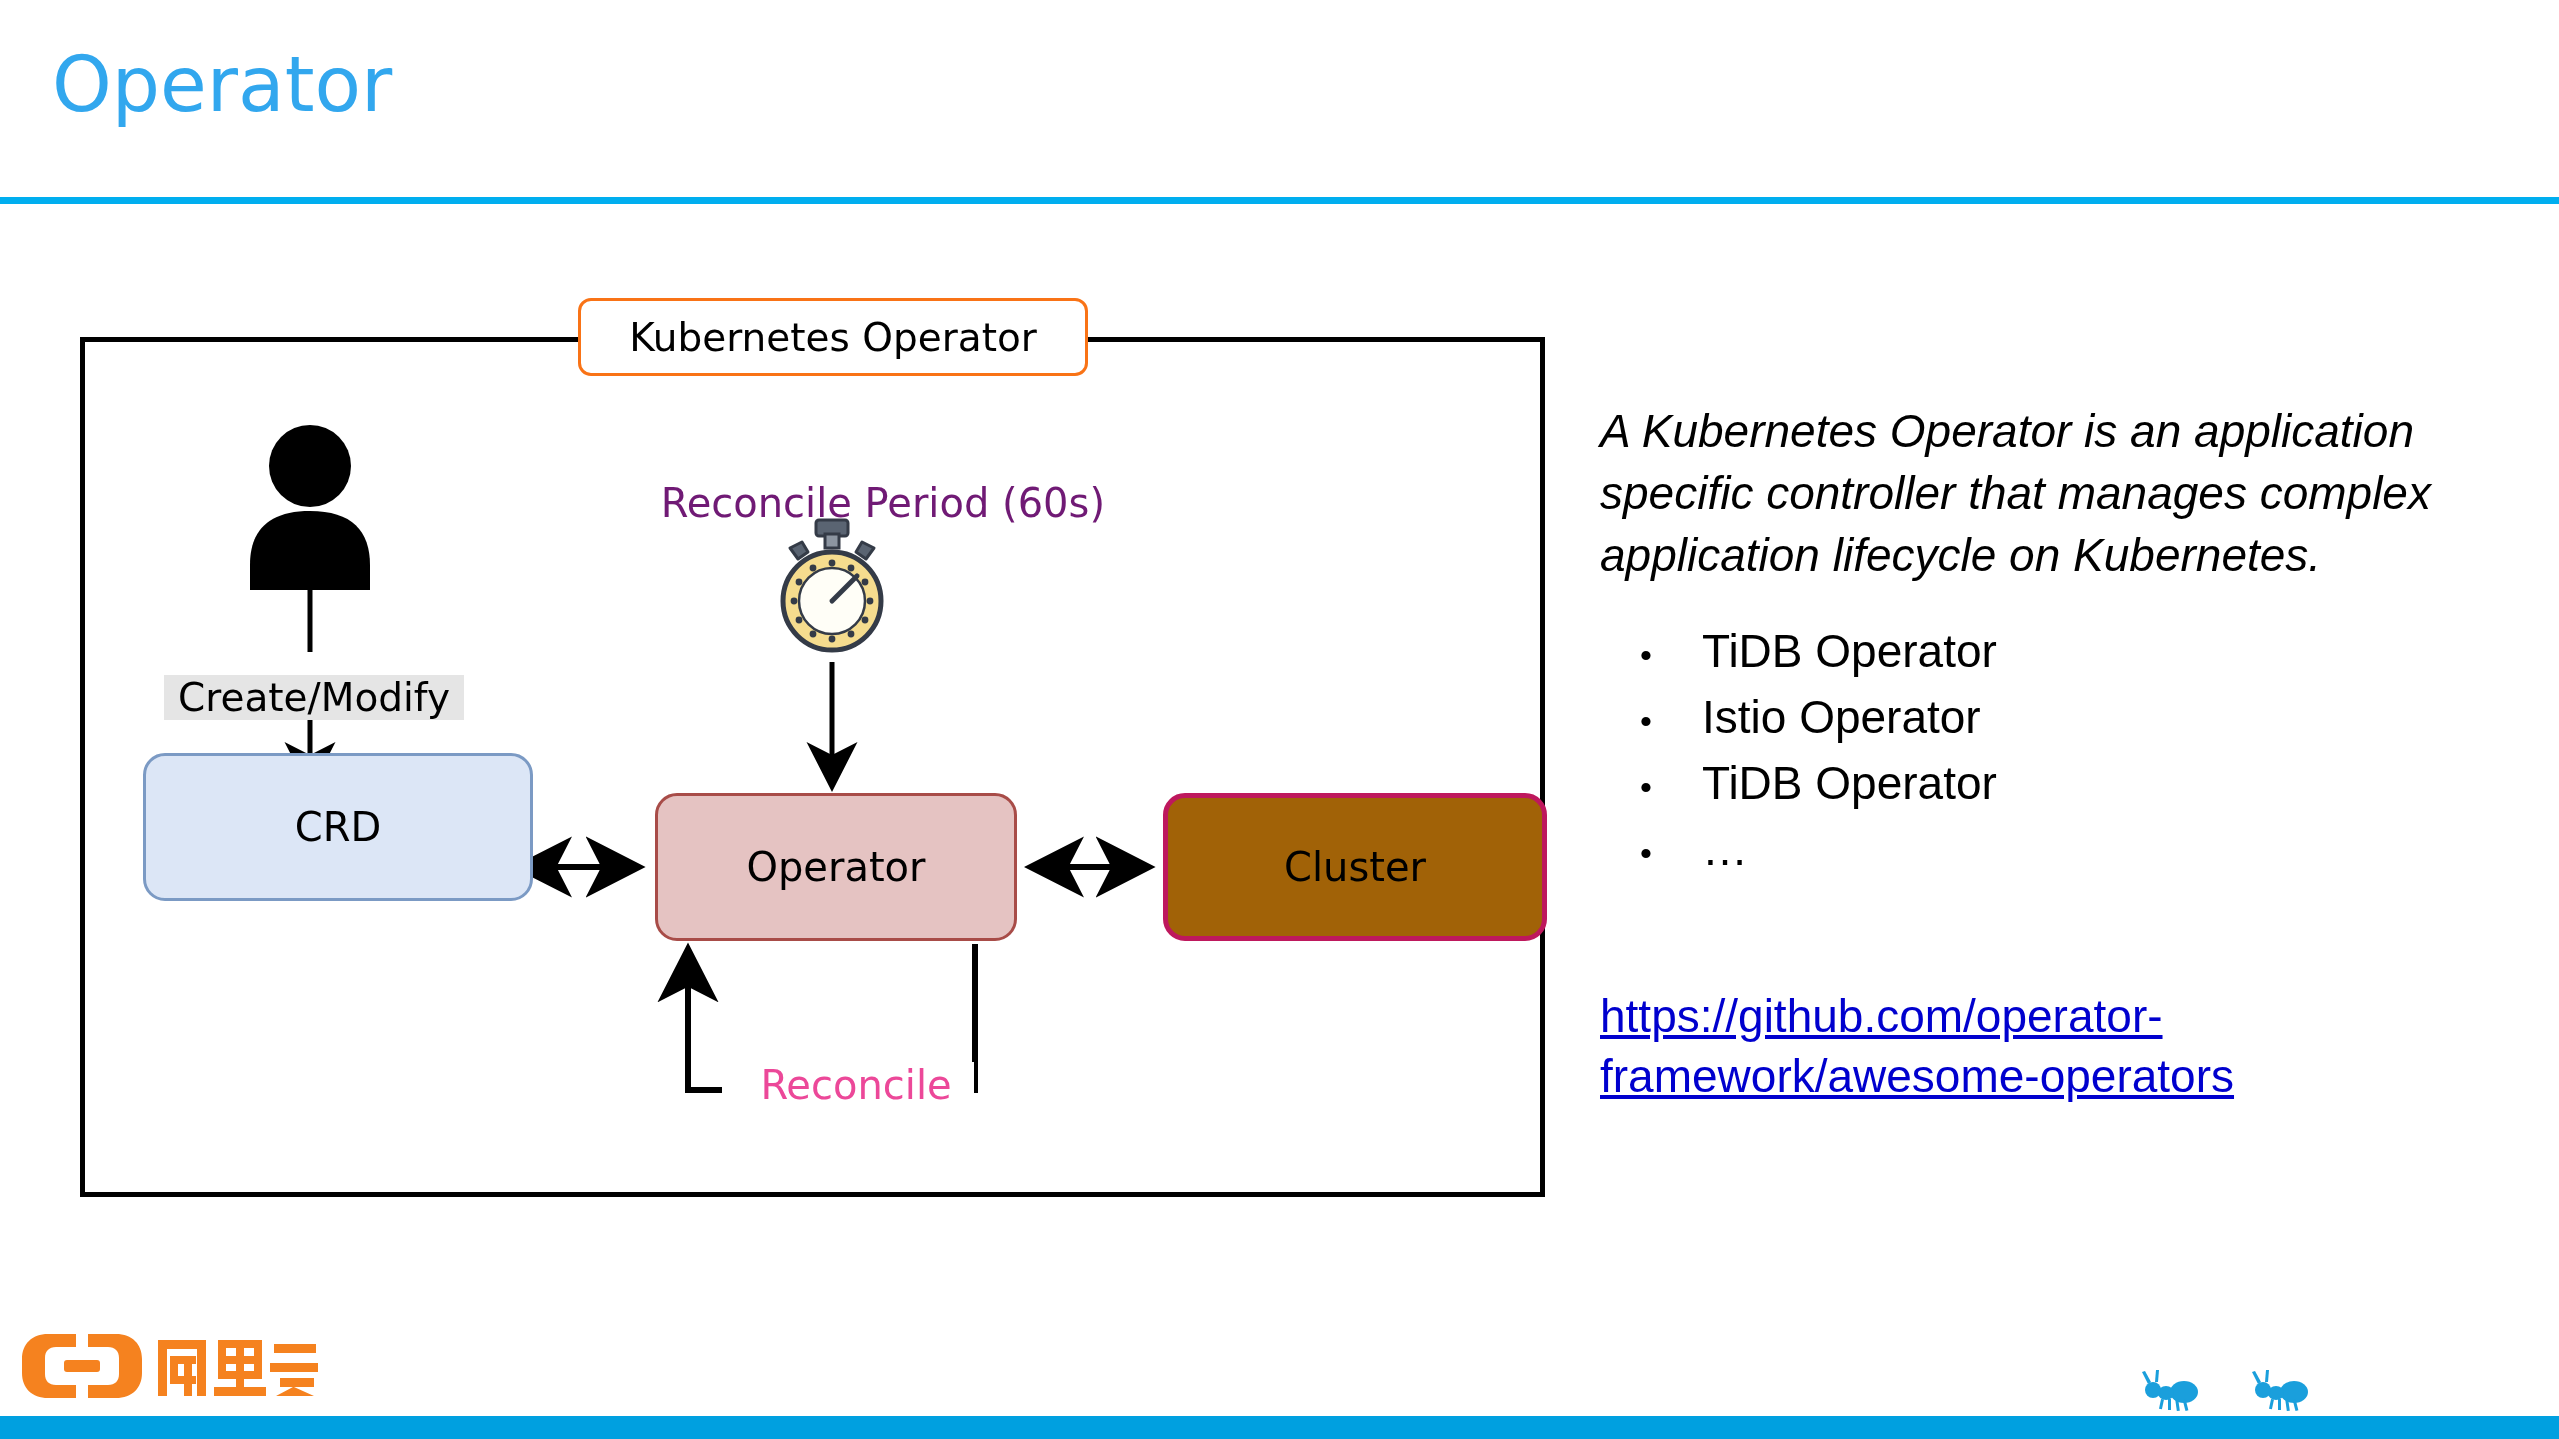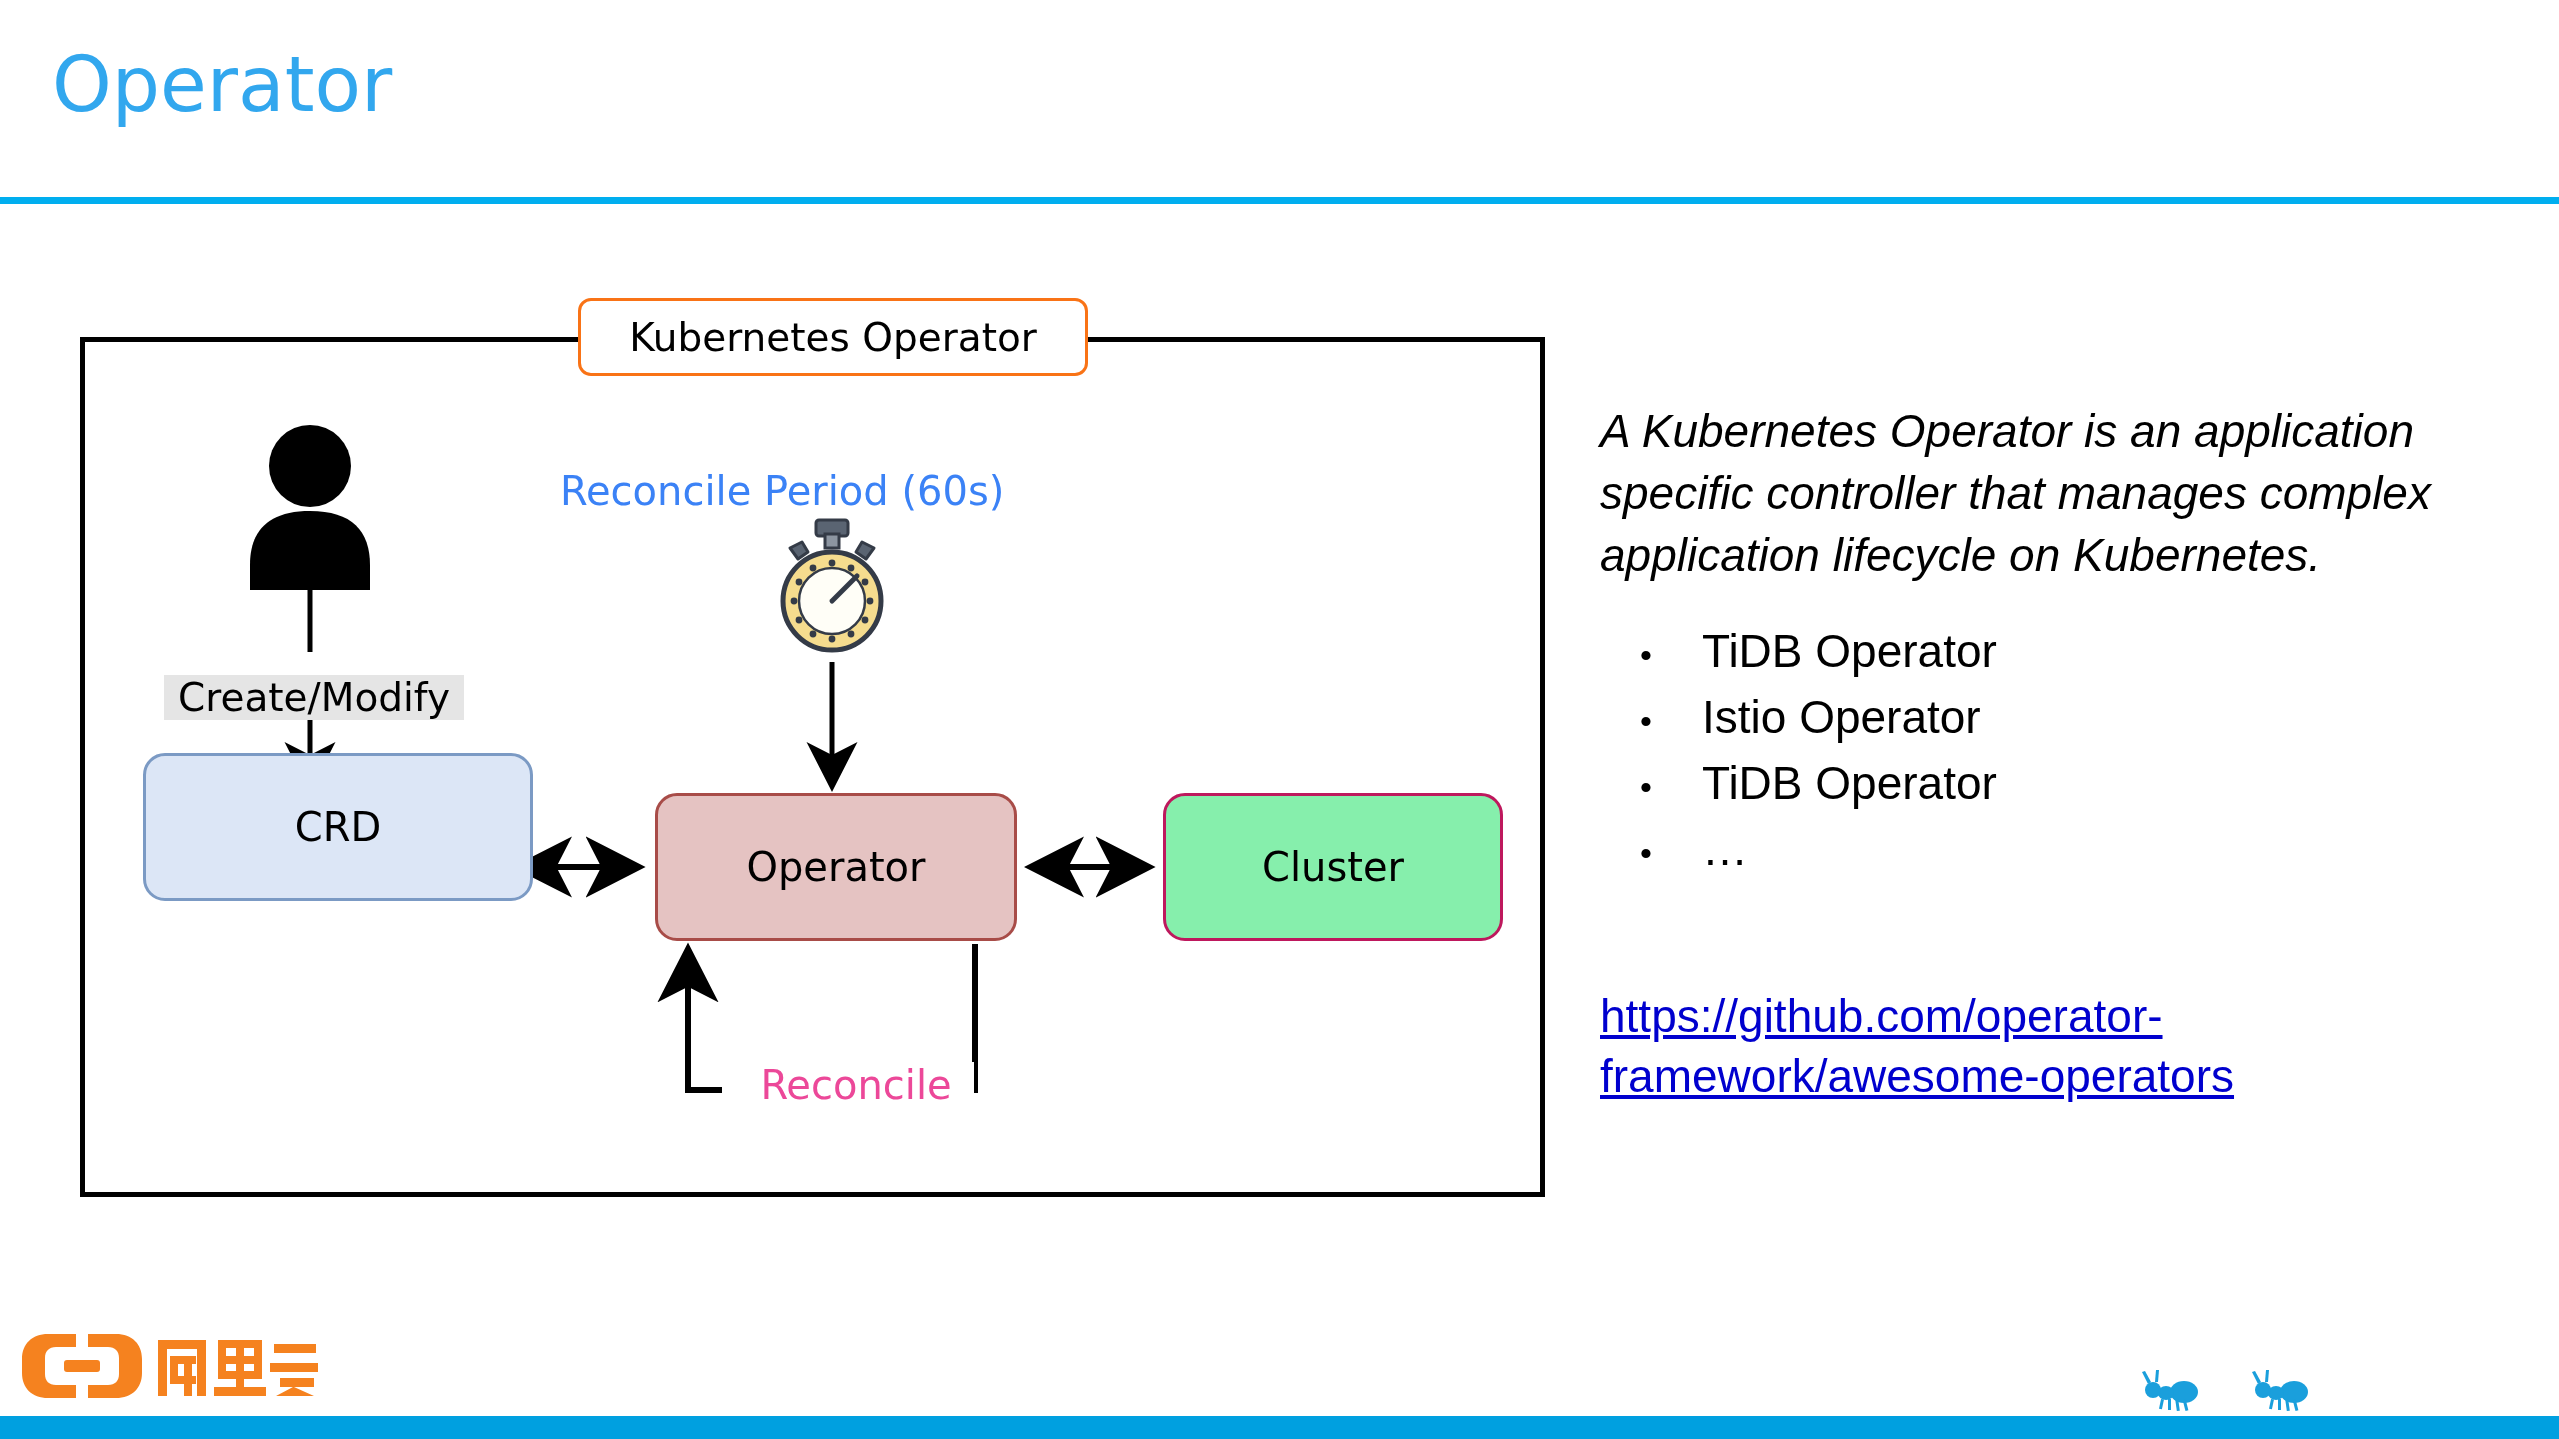--- a/index.html
+++ b/index.html
@@ -89,25 +89,25 @@
     font-family: "DejaVu Sans", sans-serif;
     background: #e5e5e5;
     white-space: nowrap;
     z-index: 4;
   }
 
   
   #reconcile-period-label {
     position: absolute;
     left: 560px;
-    top: 468px;
+    top: 480px;
     width: 545px;
-    text-align: left;
+    text-align: right;
     font-size: 40px;
-    color: #3b82f6;
+    color: #701a75;
     font-family: "DejaVu Sans", sans-serif;
     white-space: nowrap;
   }
   #stopwatch-icon {
     position: absolute;
     left: 768px;
     top: 518px;
     width: 128px;
     height: 136px;
   }
@@ -132,23 +132,23 @@
     left: 143px; top: 753px; width: 390px; height: 148px;
     background: #DCE6F6;
     border: 3px solid #7B9AC4;
   }
   #node-operator {
     left: 655px; top: 793px; width: 362px; height: 148px;
     background: #E5C3C2;
     border: 3px solid #A84C48;
   }
   #node-cluster {
-    left: 1163px; top: 793px; width: 340px; height: 148px;
-    background: #86efac;
-    border: 3px solid #be185d;
+    left: 1163px; top: 793px; width: 384px; height: 148px;
+    background: #a16207;
+    border: 5px solid #be185d;
   }
 
   
   #diagram-arrows {
     position: absolute;
     left: 0; top: 0;
     width: 2559px; height: 1439px;
     pointer-events: none;
     z-index: 2;
   }

